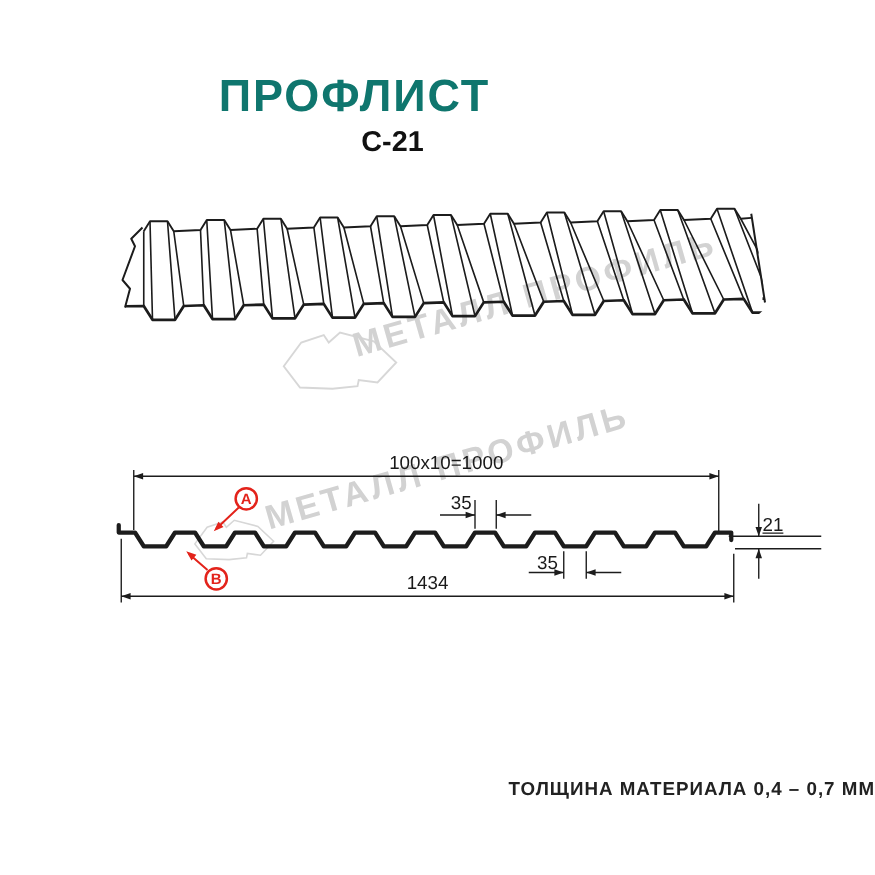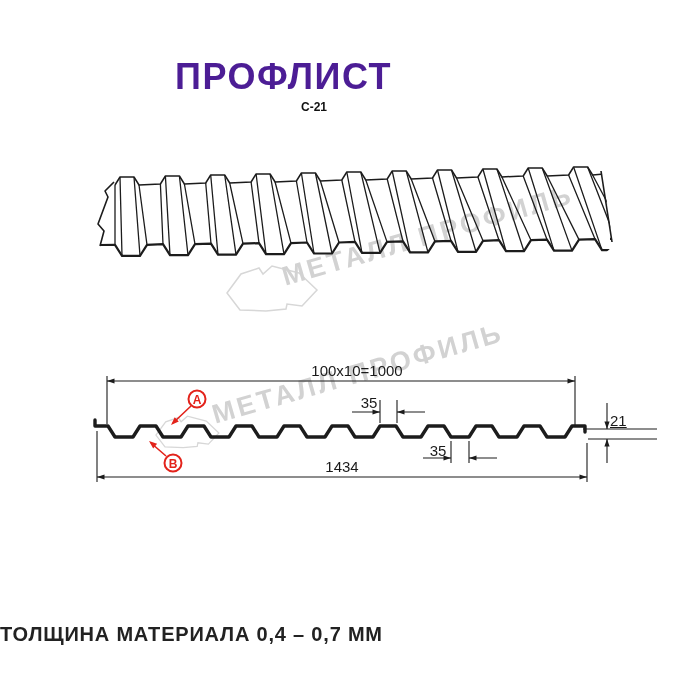--- a/index.html
+++ b/index.html
@@ -1,23 +1,23 @@
 <!DOCTYPE html>
 <html><head>
 <meta charset="utf-8">
 <style>
   html,body{margin:0;padding:0;background:#fff;}
   #canvas{position:relative;width:700px;height:700px;background:#ffffff;overflow:hidden;
           font-family:"Liberation Sans",sans-serif;}
   .title{position:absolute;left:0;top:56px;width:567px;text-align:center;
-         font-size:36px;font-weight:bold;letter-spacing:1.5px;color:#4c1d95;}
+         font-size:36px;font-weight:bold;letter-spacing:1.5px;color:#0f766e;}
   .subtitle{position:absolute;left:0;top:100px;width:628px;text-align:center;
-         font-size:12px;font-weight:bold;color:#111;}
-  .footer{position:absolute;left:0;top:623px;width:700px;text-align:left;
-         font-size:20px;font-weight:600;letter-spacing:0.8px;color:#222;}
+         font-size:23px;font-weight:bold;color:#111;}
+  .footer{position:absolute;left:0;top:623px;width:700px;text-align:right;
+         font-size:15px;font-weight:600;letter-spacing:0.8px;color:#222;}
   .wm-text{position:absolute;color:#d2d2d2;font-weight:bold;font-size:27px;
          letter-spacing:3px;white-space:nowrap;transform:rotate(-16deg);
          transform-origin:0 50%;z-index:1;}
   svg.layer{position:absolute;z-index:2;}
   #wm-logos{z-index:1;}
   .dimlabel{position:absolute;z-index:3;font-size:15px;color:#1a1a1a;white-space:nowrap;
          transform:translateX(-50%);}
   .dimlabel.noshift{transform:none;}
   .callout{position:absolute;z-index:3;width:15px;height:15px;border:2px solid #e3231b;
          border-radius:50%;display:flex;align-items:center;justify-content:center;

